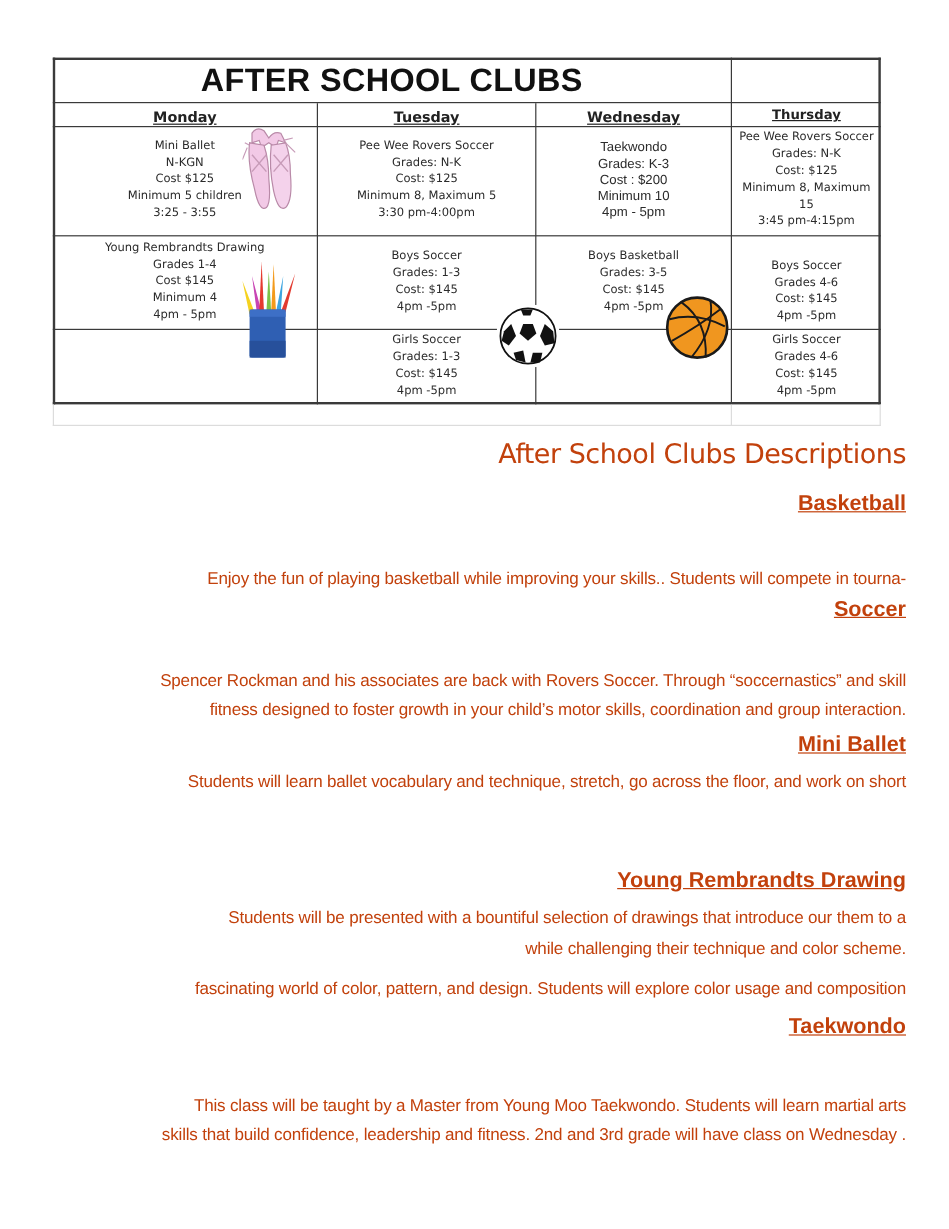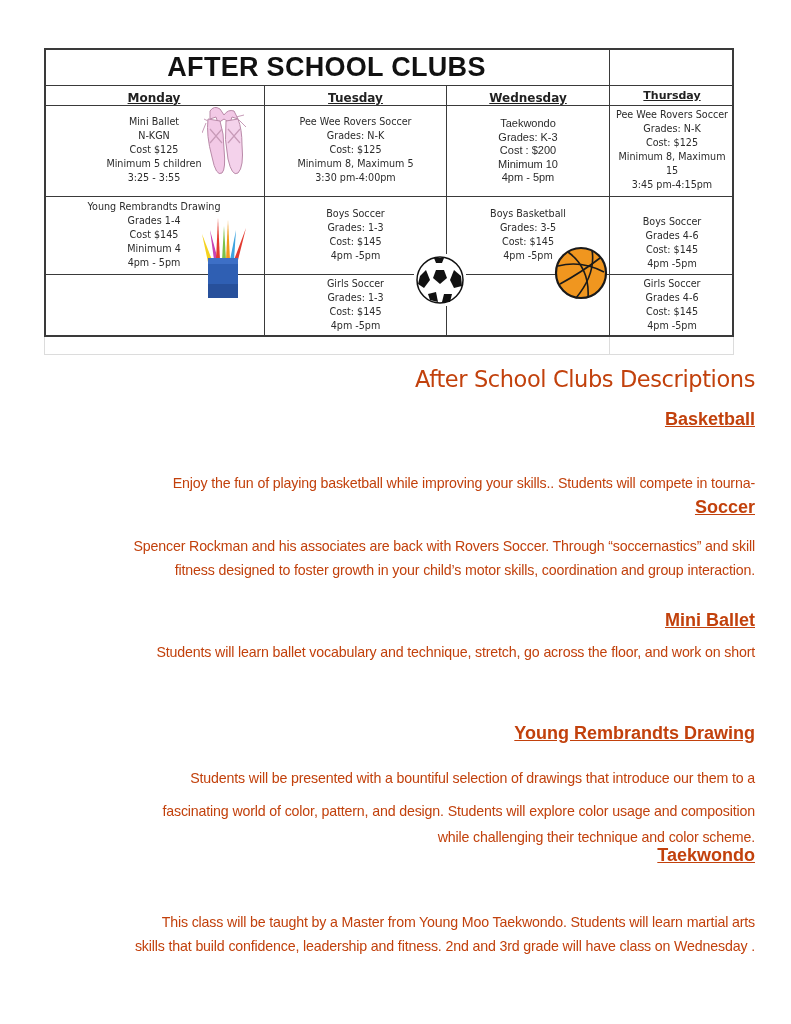--- a/index.html
+++ b/index.html
@@ -15,21 +15,21 @@
   .cell { position: absolute; text-align: center; font-family: "DejaVu Sans", sans-serif; font-size: 9.6px; line-height: 14px; color: #2b2b2b; }
   .cell.arial { font-family: "Liberation Sans", sans-serif; font-size: 11px; line-height: 13.5px; }
   .cell div { white-space: nowrap; }
   .pic { position: absolute; }
 
   
   .desc { position: absolute; left: 40px; width: 715px; text-align: right; font-family: "Liberation Sans", sans-serif; color: #c2410c; }
   .desc-title { top: 364px; font-size: 22.5px; line-height: 30px; font-family: "DejaVu Sans", sans-serif; font-weight: normal; letter-spacing: -0.4px; }
   .sec-h { font-weight: bold; font-size: 18px; line-height: 18px; text-decoration: underline; }
   .sec-p { font-size: 14.2px; line-height: 24px; letter-spacing: -0.15px; }
-  .sec-p.wide { line-height: 26px; margin-top: 13px; }
+  .sec-p.wide { line-height: 26px; }
 </style>
 </head>
 <body>
 
 <div class="sched">
 
   <div class="line" style="left:0;top:0;width:690px;height:2px;"></div>
   <div class="line" style="left:0;top:0;width:2px;height:289px;"></div>
   <div class="line" style="left:688px;top:0;width:2px;height:289px;"></div>
   <div class="line" style="left:0;top:287px;width:690px;height:2px;"></div>
@@ -165,34 +165,34 @@
 </div>
 
 <div class="desc desc-title">After School Clubs Descriptions</div>
 
 <div class="desc sec-h" style="top:410px;">Basketball</div>
 <div class="desc sec-p" style="top:438px;margin-top:33px;">
   <div>Enjoy the fun of playing basketball while improving your skills..  Students will compete in tourna-</div>
 </div>
 
 <div class="desc sec-h" style="top:498px;">Soccer</div>
-<div class="desc sec-p" style="top:534px;">
+<div class="desc sec-p" style="top:556px;">
   <div>Spencer Rockman and his associates are back with Rovers Soccer.  Through “soccernastics” and skill</div>
   <div>fitness designed to foster growth in your child’s motor skills, coordination and group interaction.</div>
 </div>
 
 <div class="desc sec-h" style="top:611px;">Mini Ballet</div>
 <div class="desc sec-p" style="top:640px;">
   <div>Students will learn ballet vocabulary and technique, stretch, go across the floor, and work on short</div>
 </div>
 
 <div class="desc sec-h" style="top:724px;">Young Rembrandts Drawing</div>
 <div class="desc sec-p wide" style="top:752px;">
   <div>Students will be presented with  a bountiful selection of drawings that introduce our them to a</div>
+  <div>while challenging their technique and color scheme.</div>
   <div style="margin-top:7px;">fascinating world of color, pattern, and design.  Students will explore color usage and  composition</div>
-  <div>while challenging their technique and color scheme.</div>
 </div>
 
 <div class="desc sec-h" style="top:846px;">Taekwondo</div>
 <div class="desc sec-p" style="top:874px;margin-top:36px;">
   <div>This class will be taught by a Master from Young Moo Taekwondo. Students will learn  martial arts</div>
   <div>skills that build confidence, leadership and fitness. 2nd and 3rd grade will have class on Wednesday .</div>
 </div>
 
 </body></html>

